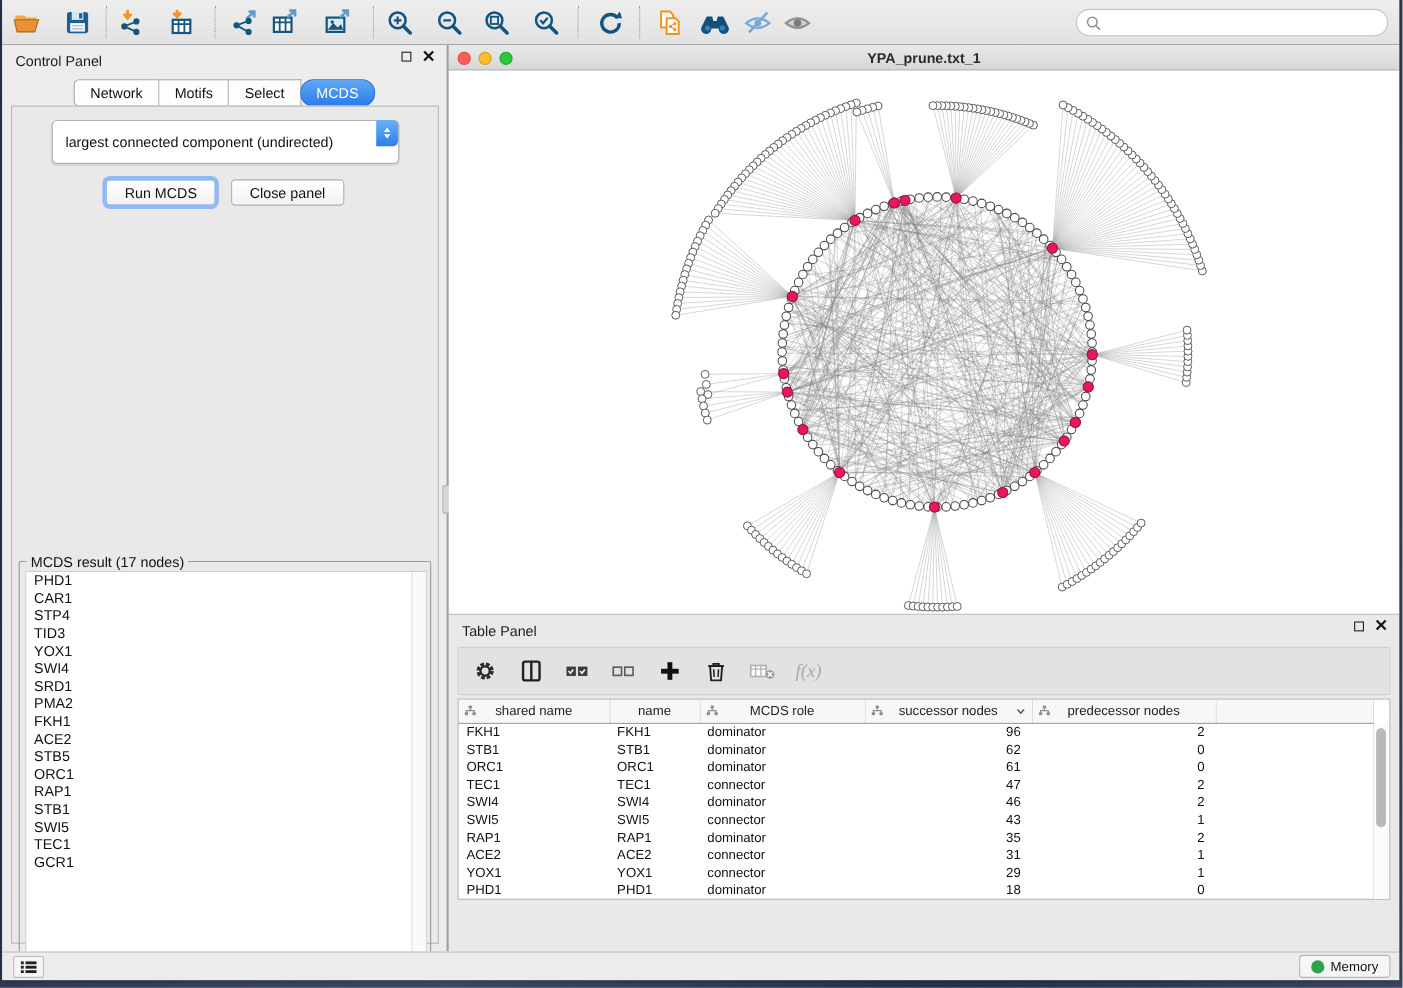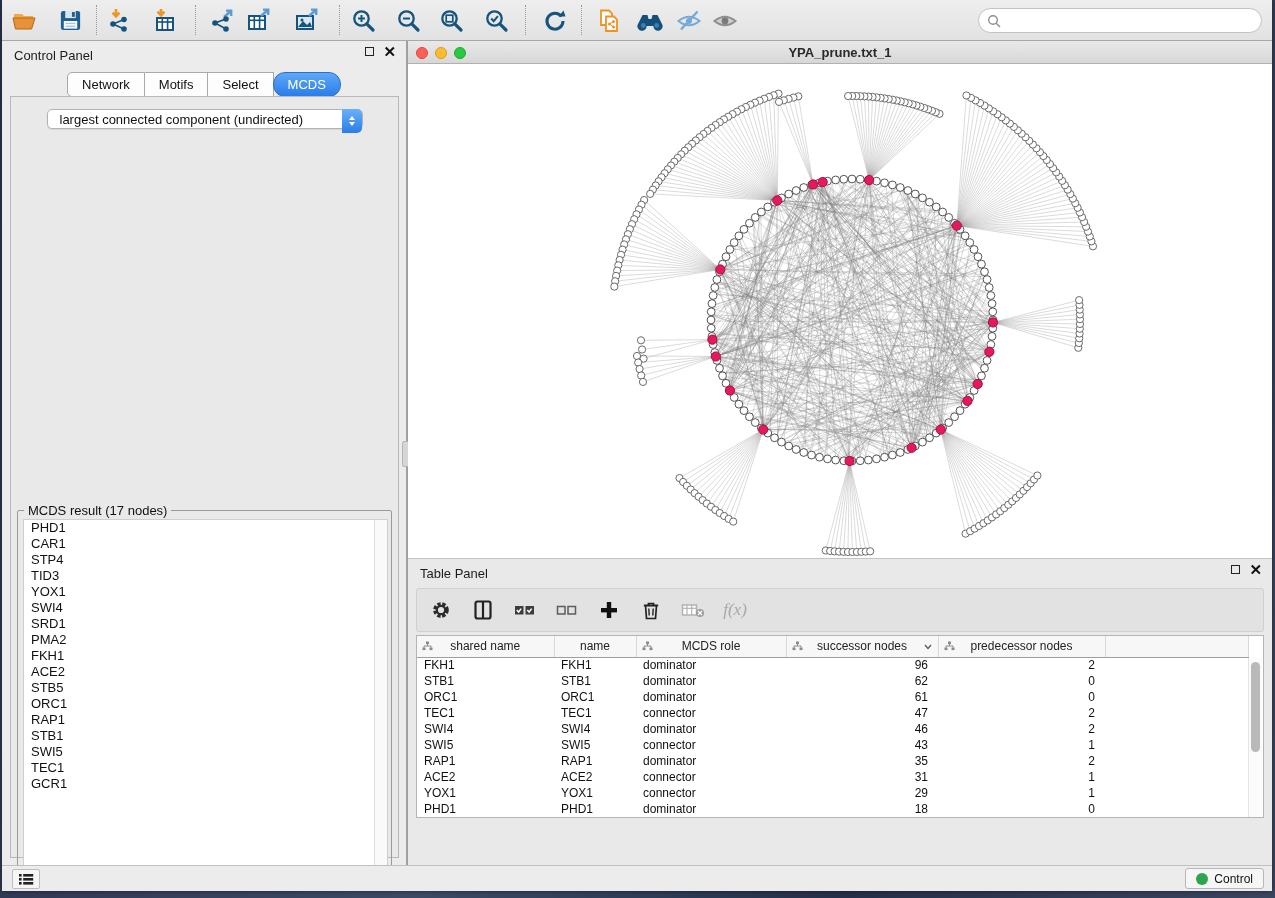--- a/index.html
+++ b/index.html
@@ -20,21 +20,21 @@
   .cp-title { position:absolute; left:12px; top:7px; font-size:13px; color:#1c1c1c;text-align:center; }
   .win-btns { position:absolute; right:10px; top:6px; display:flex; gap:9px; align-items:center; }
   .float-glyph { width:9px; height:9px; border:1.6px solid #222; display:inline-block; }
   .close-glyph { font-size:15px; font-weight:700; color:#111; line-height:9px; }
   .cp-tabs { position:absolute; left:0; top:31px; width:404px; display:flex; justify-content:center; }
   .cp-tab { font-size:13px; padding:4px 14px; background:#fdfdfd; border:1px solid #a9a9a9; border-left:none; color:#111; }
   .cp-tab:first-child { border-left:1px solid #a9a9a9; border-radius:5px 0 0 5px; }
   .cp-tab.active { background:linear-gradient(#5fa8f7,#2a7de9); color:#fff; border:1px solid #2a6fd0; border-radius:12px; margin-left:-1px; }
   .cp-content { position:absolute; left:8px; top:55px; width:389px; height:762px; background:#e9e9e9; border:1px solid #b8b8b8; }
   .opt-label { text-align:center; margin-top:20px; font-size:13px; color:#111; }
-  .mac-select { position:relative; margin:12px auto 0; width:316px; height:20px; background:#fff; border:1px solid #b3b3b3; border-radius:5px; font-size:13px; color:#111; display:flex; align-items:center; padding-left:12px; box-shadow:0 1px 1px rgba(0,0,0,.08); }
+  .mac-select { position:relative; margin:12px auto 0; width:316px; height:40px; background:#fff; border:1px solid #b3b3b3; border-radius:5px; font-size:13px; color:#111; display:flex; align-items:center; padding-left:12px; box-shadow:0 1px 1px rgba(0,0,0,.08); }
   .sel-stepper { position:absolute; right:0; top:-1px; width:20px; height:24px; background:linear-gradient(#6cb0f9,#2a7de9); border-radius:0 5px 5px 0; display:flex; flex-direction:column; align-items:center; justify-content:center; gap:2px; }
   .sel-stepper i { width:0; height:0; border-left:3.5px solid transparent; border-right:3.5px solid transparent; }
   .sel-stepper .up { border-bottom:4.5px solid #fff; }
   .sel-stepper .dn { border-top:4.5px solid #fff; }
   .cp-buttons { display:flex; justify-content:center; gap:14px; margin-top:14px; }
   .mac-btn { font-size:13px; font-family:"Liberation Sans",sans-serif; color:#111; background:linear-gradient(#ffffff,#f2f2f2); border:1px solid #b3b3b3; border-radius:4px; padding:3px 16px; height:24px; }
   .mac-btn.focused { box-shadow:0 0 0 3px rgba(100,160,255,.65); border-color:#7aa8e8; }
   .mcds-box { position:absolute; left:6px; top:413px; width:375px; height:372px; border:1px solid #9a9a9a; border-radius:2px; }
   .mcds-legend { position:absolute; left:6px; top:-8px; background:#e9e9e9; padding:0 4px; font-size:13px; color:#111; }
   .mcds-list { position:absolute; left:5px; top:8px; width:365px; height:357px; background:#fff; border:1px solid #cfcfcf; overflow:hidden; }
@@ -250,20 +250,24 @@
         <div class="cp-tab">Select</div>
         <div class="cp-tab active">MCDS</div>
       </div>
     <div class="cp-content">
       <div class="mac-select">
         <span>largest connected component (undirected)</span>
         <span class="sel-stepper">
             <i class="up"></i>
             <i class="dn"></i>
           </span>
+      </div>
+      <div class="cp-buttons">
+        <button class="mac-btn focused">Run MCDS</button>
+        <button class="mac-btn">Close panel</button>
       </div>
       <div class="mcds-box">
         <span class="mcds-legend">MCDS result (17 nodes)</span>
         <div class="mcds-list" id="mcds-list">
             <div class="mcds-scroll"></div>
             <div class="mcds-item">PHD1</div>
             <div class="mcds-item">CAR1</div>
             <div class="mcds-item">STP4</div>
             <div class="mcds-item">TID3</div>
             <div class="mcds-item">YOX1</div>
@@ -1388,16 +1392,16 @@
           <rect x="2" y="3" width="2.6" height="2.6" fill="#222"></rect>
           <rect x="6.2" y="3" width="10" height="2.6" fill="#222"></rect>
           <rect x="2" y="7" width="2.6" height="2.6" fill="#222"></rect>
           <rect x="6.2" y="7" width="10" height="2.6" fill="#222"></rect>
           <rect x="2" y="11" width="2.6" height="2.6" fill="#222"></rect>
           <rect x="6.2" y="11" width="10" height="2.6" fill="#222"></rect>
         </svg>
     </span>
     <span class="mem-btn">
       <span class="mem-dot" id="mem-dot" style="background: rgb(45, 164, 78);"></span>
-      <span>Control</span>
+      <span>Memory</span>
     </span>
   </div>
 </div>
 
 </body></html>

